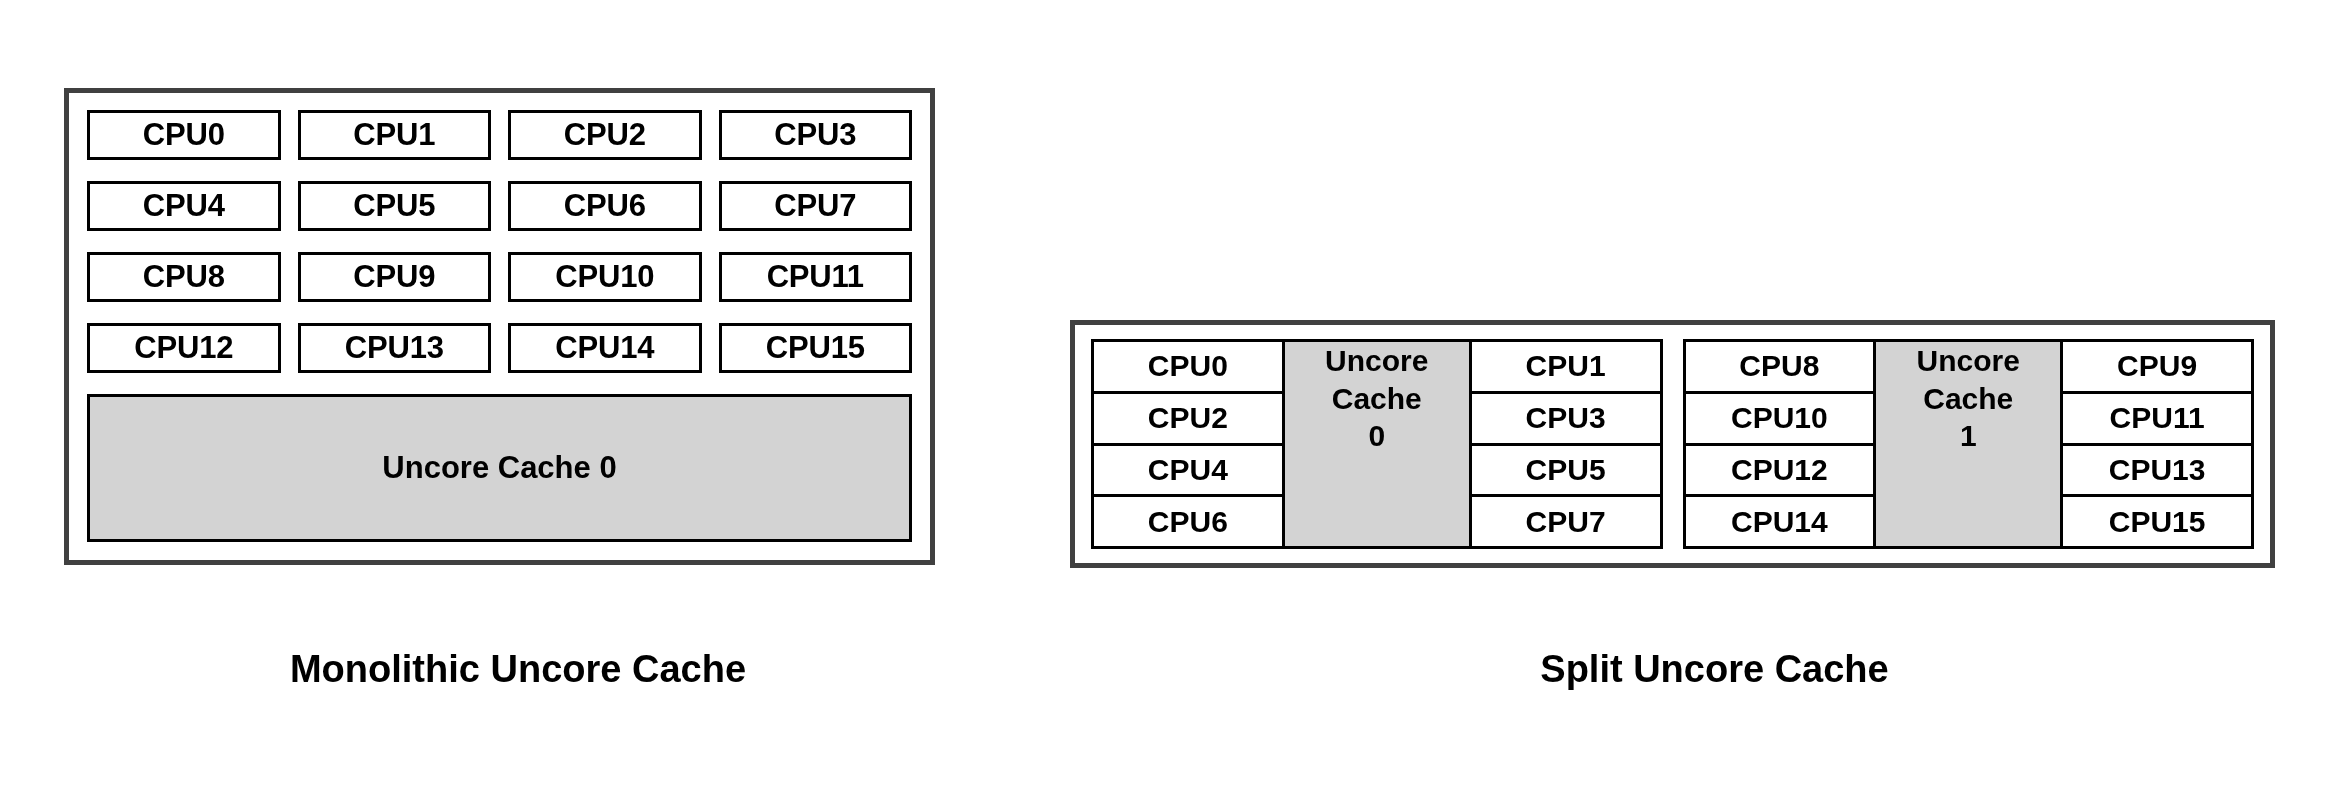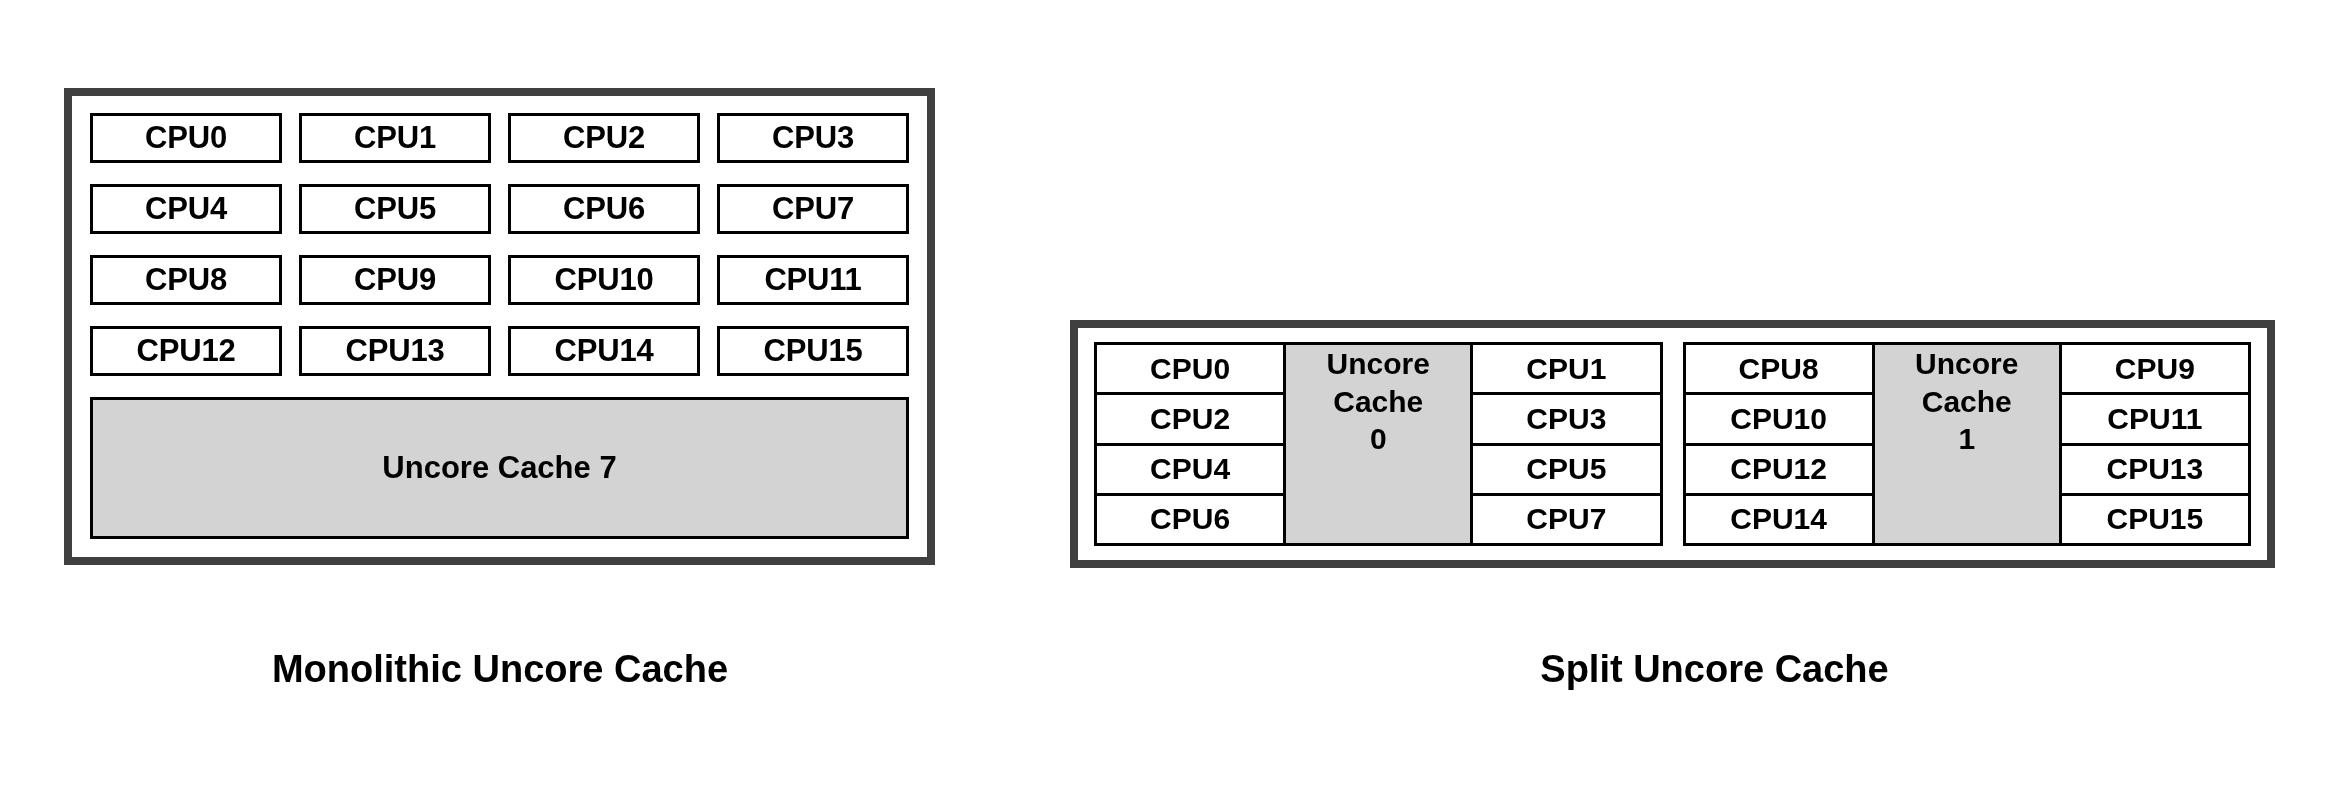--- a/index.html
+++ b/index.html
@@ -20,21 +20,21 @@
   .figure { position: absolute; }
 
   
   #fig-monolithic      { left: 64px;  top: 88px;  width: 871px; height: 477px; }
   #fig-split           { left: 1070px; top: 320px; width: 1205px; height: 248px; }
 
   .outer-box {
     box-sizing: border-box;
     width: 100%;
     height: 100%;
-    border: 8px solid #404040;
+    border: 5px solid #404040;
     background: #ffffff;
   }
 
   
   .mono-inner {
     box-sizing: border-box;
     width: 100%;
     height: 100%;
     padding: 17px 18px 18px 18px;
     display: flex;
@@ -126,21 +126,21 @@
   }
 
   
   .caption {
     position: absolute;
     font-size: 38px;
     font-weight: bold;
     white-space: nowrap;
     color: #000000;
   }
-  #caption-monolithic { left: 0;     top: 648px; width: 1000px; text-align: center; }
+  #caption-monolithic { left: 18px;     top: 648px; width: 1000px; text-align: center; }
   #caption-split      { left: 1112px; top: 648px; width: 1205px; text-align: center; }
 </style>
 </head>
 <body>
 
 <div class="figure" id="fig-monolithic">
   <div class="outer-box">
     <div class="mono-inner">
 
       <div class="cpu-grid">
@@ -155,21 +155,21 @@
         <div class="cpu-cell">CPU8</div>
         <div class="cpu-cell">CPU9</div>
         <div class="cpu-cell">CPU10</div>
         <div class="cpu-cell">CPU11</div>
         <div class="cpu-cell">CPU12</div>
         <div class="cpu-cell">CPU13</div>
         <div class="cpu-cell">CPU14</div>
         <div class="cpu-cell">CPU15</div>
       </div>
 
-      <div class="mono-cache">Uncore Cache 7</div>
+      <div class="mono-cache">Uncore Cache 0</div>
 
     </div>
   </div>
 </div>
 
 <div class="caption" id="caption-monolithic">Monolithic Uncore Cache</div>
 
 <div class="figure" id="fig-split">
   <div class="outer-box">
     <div class="split-inner">

